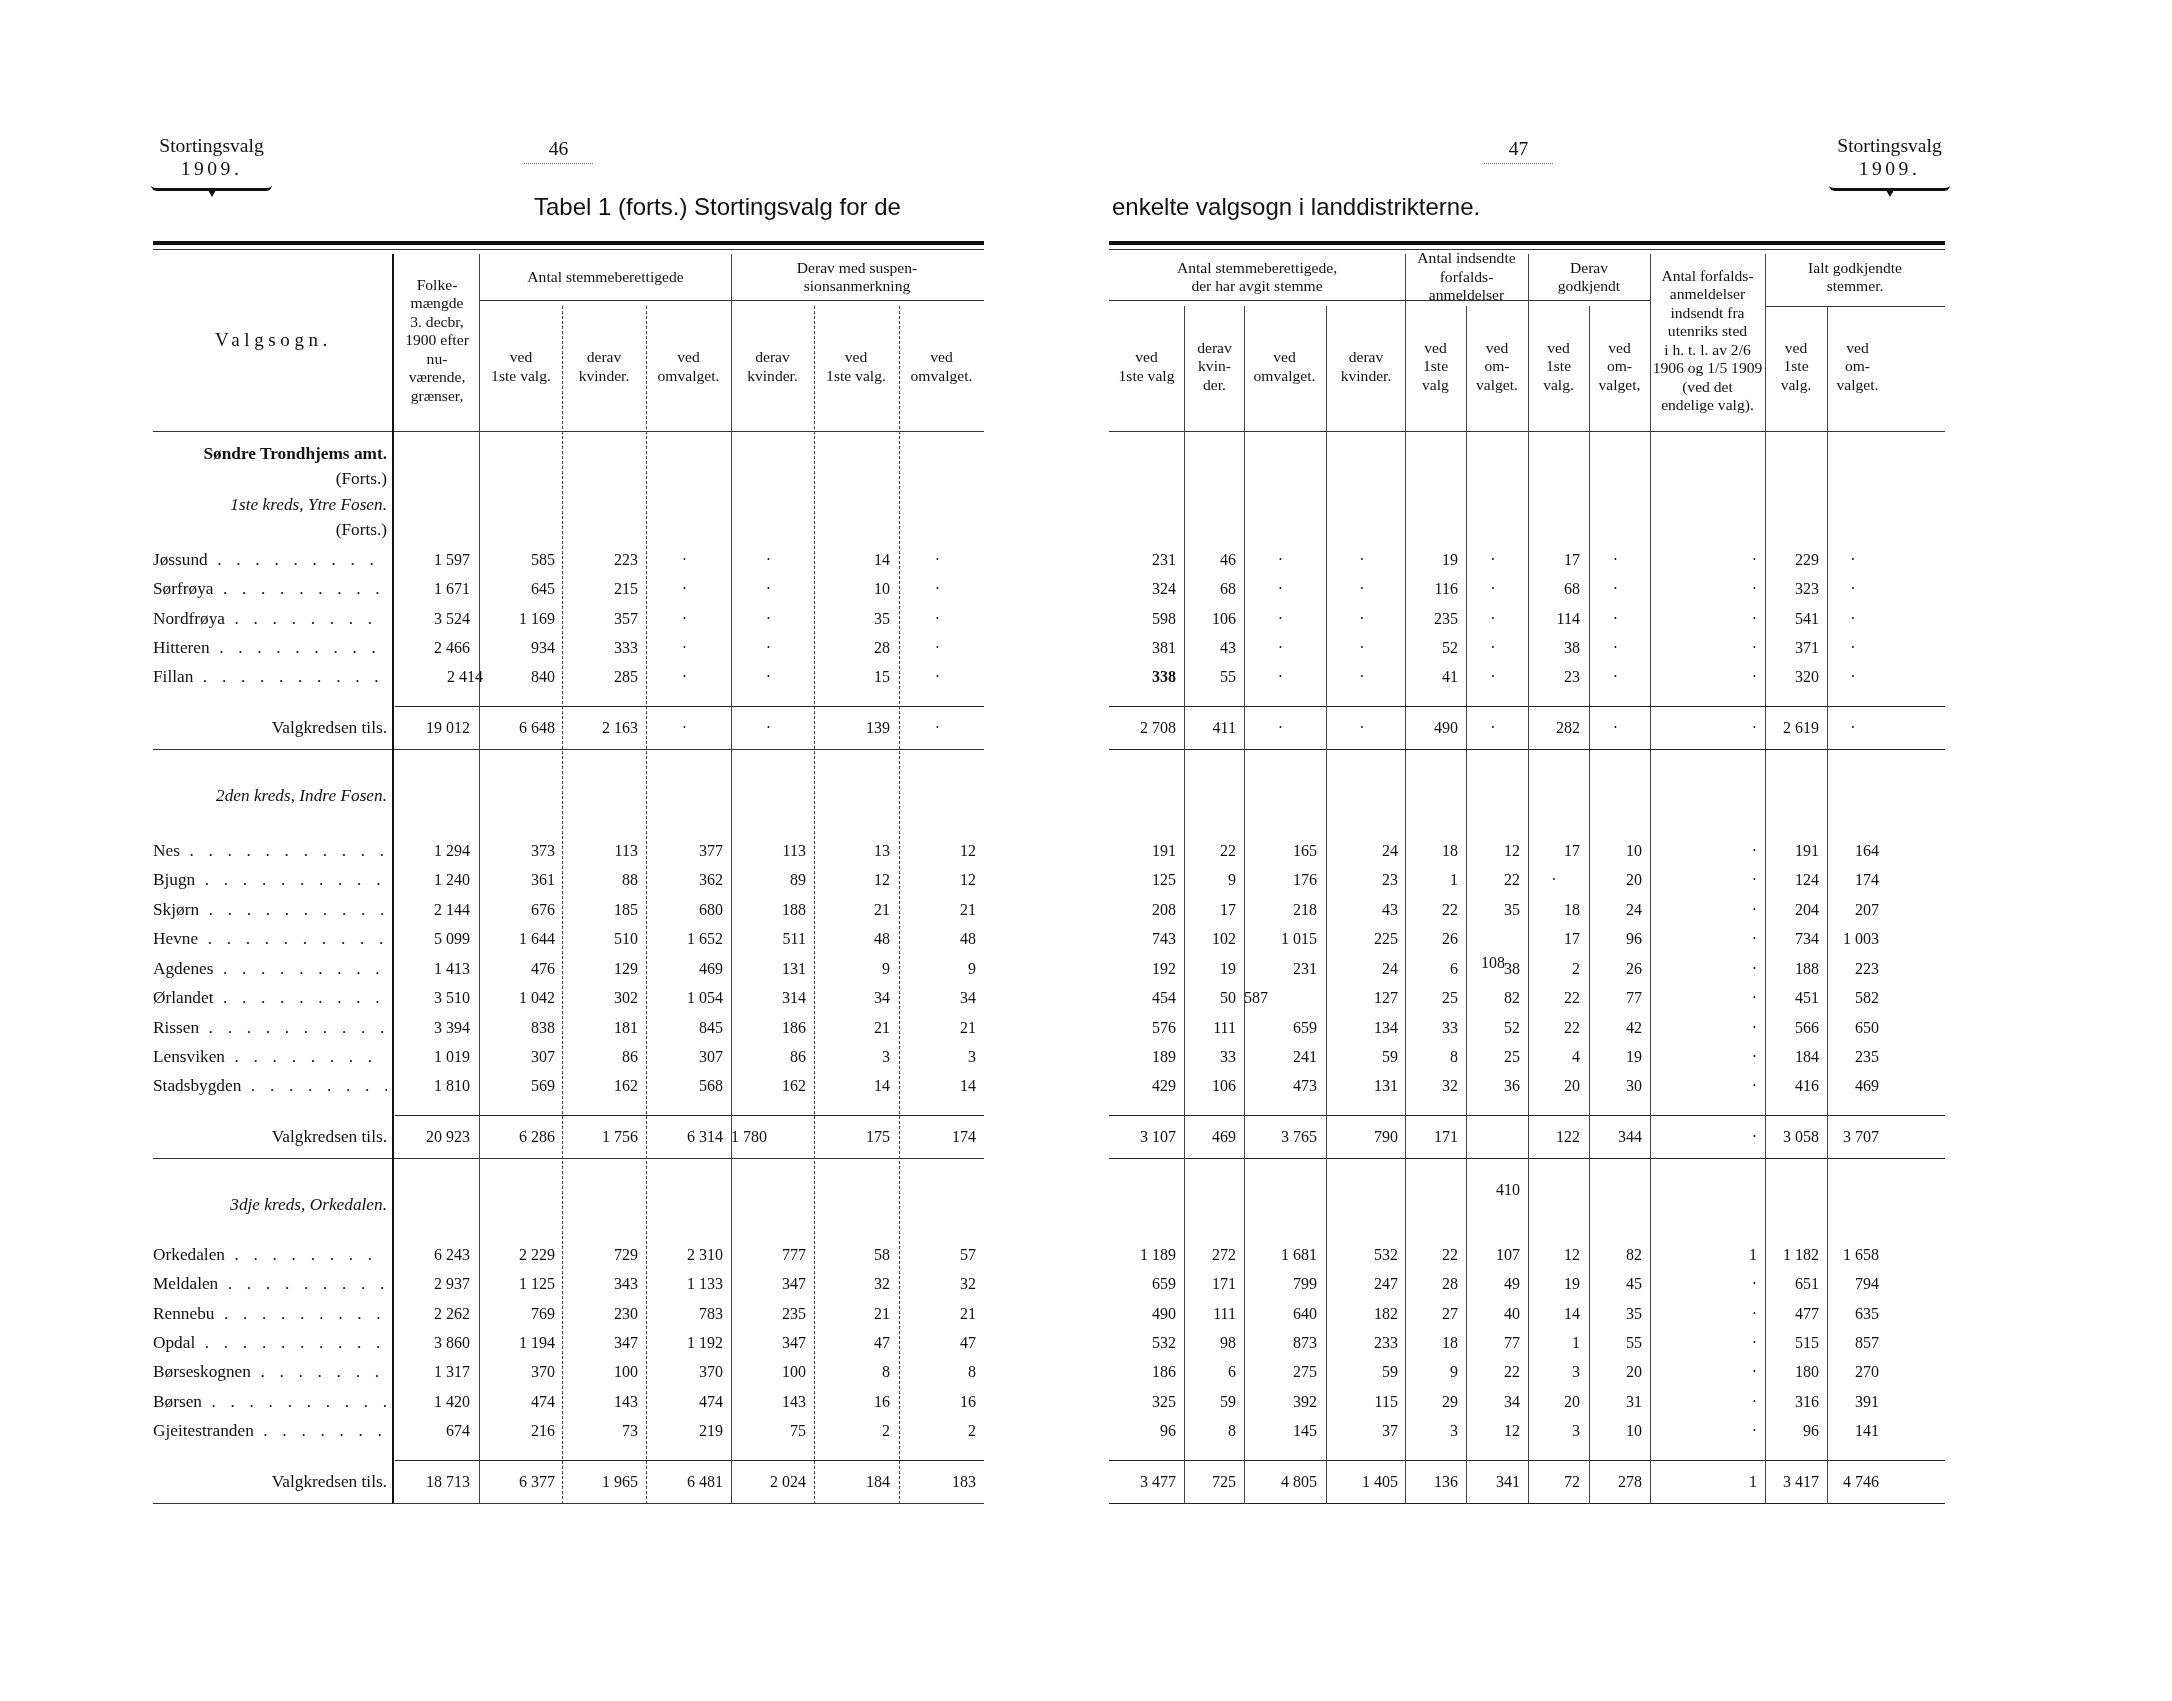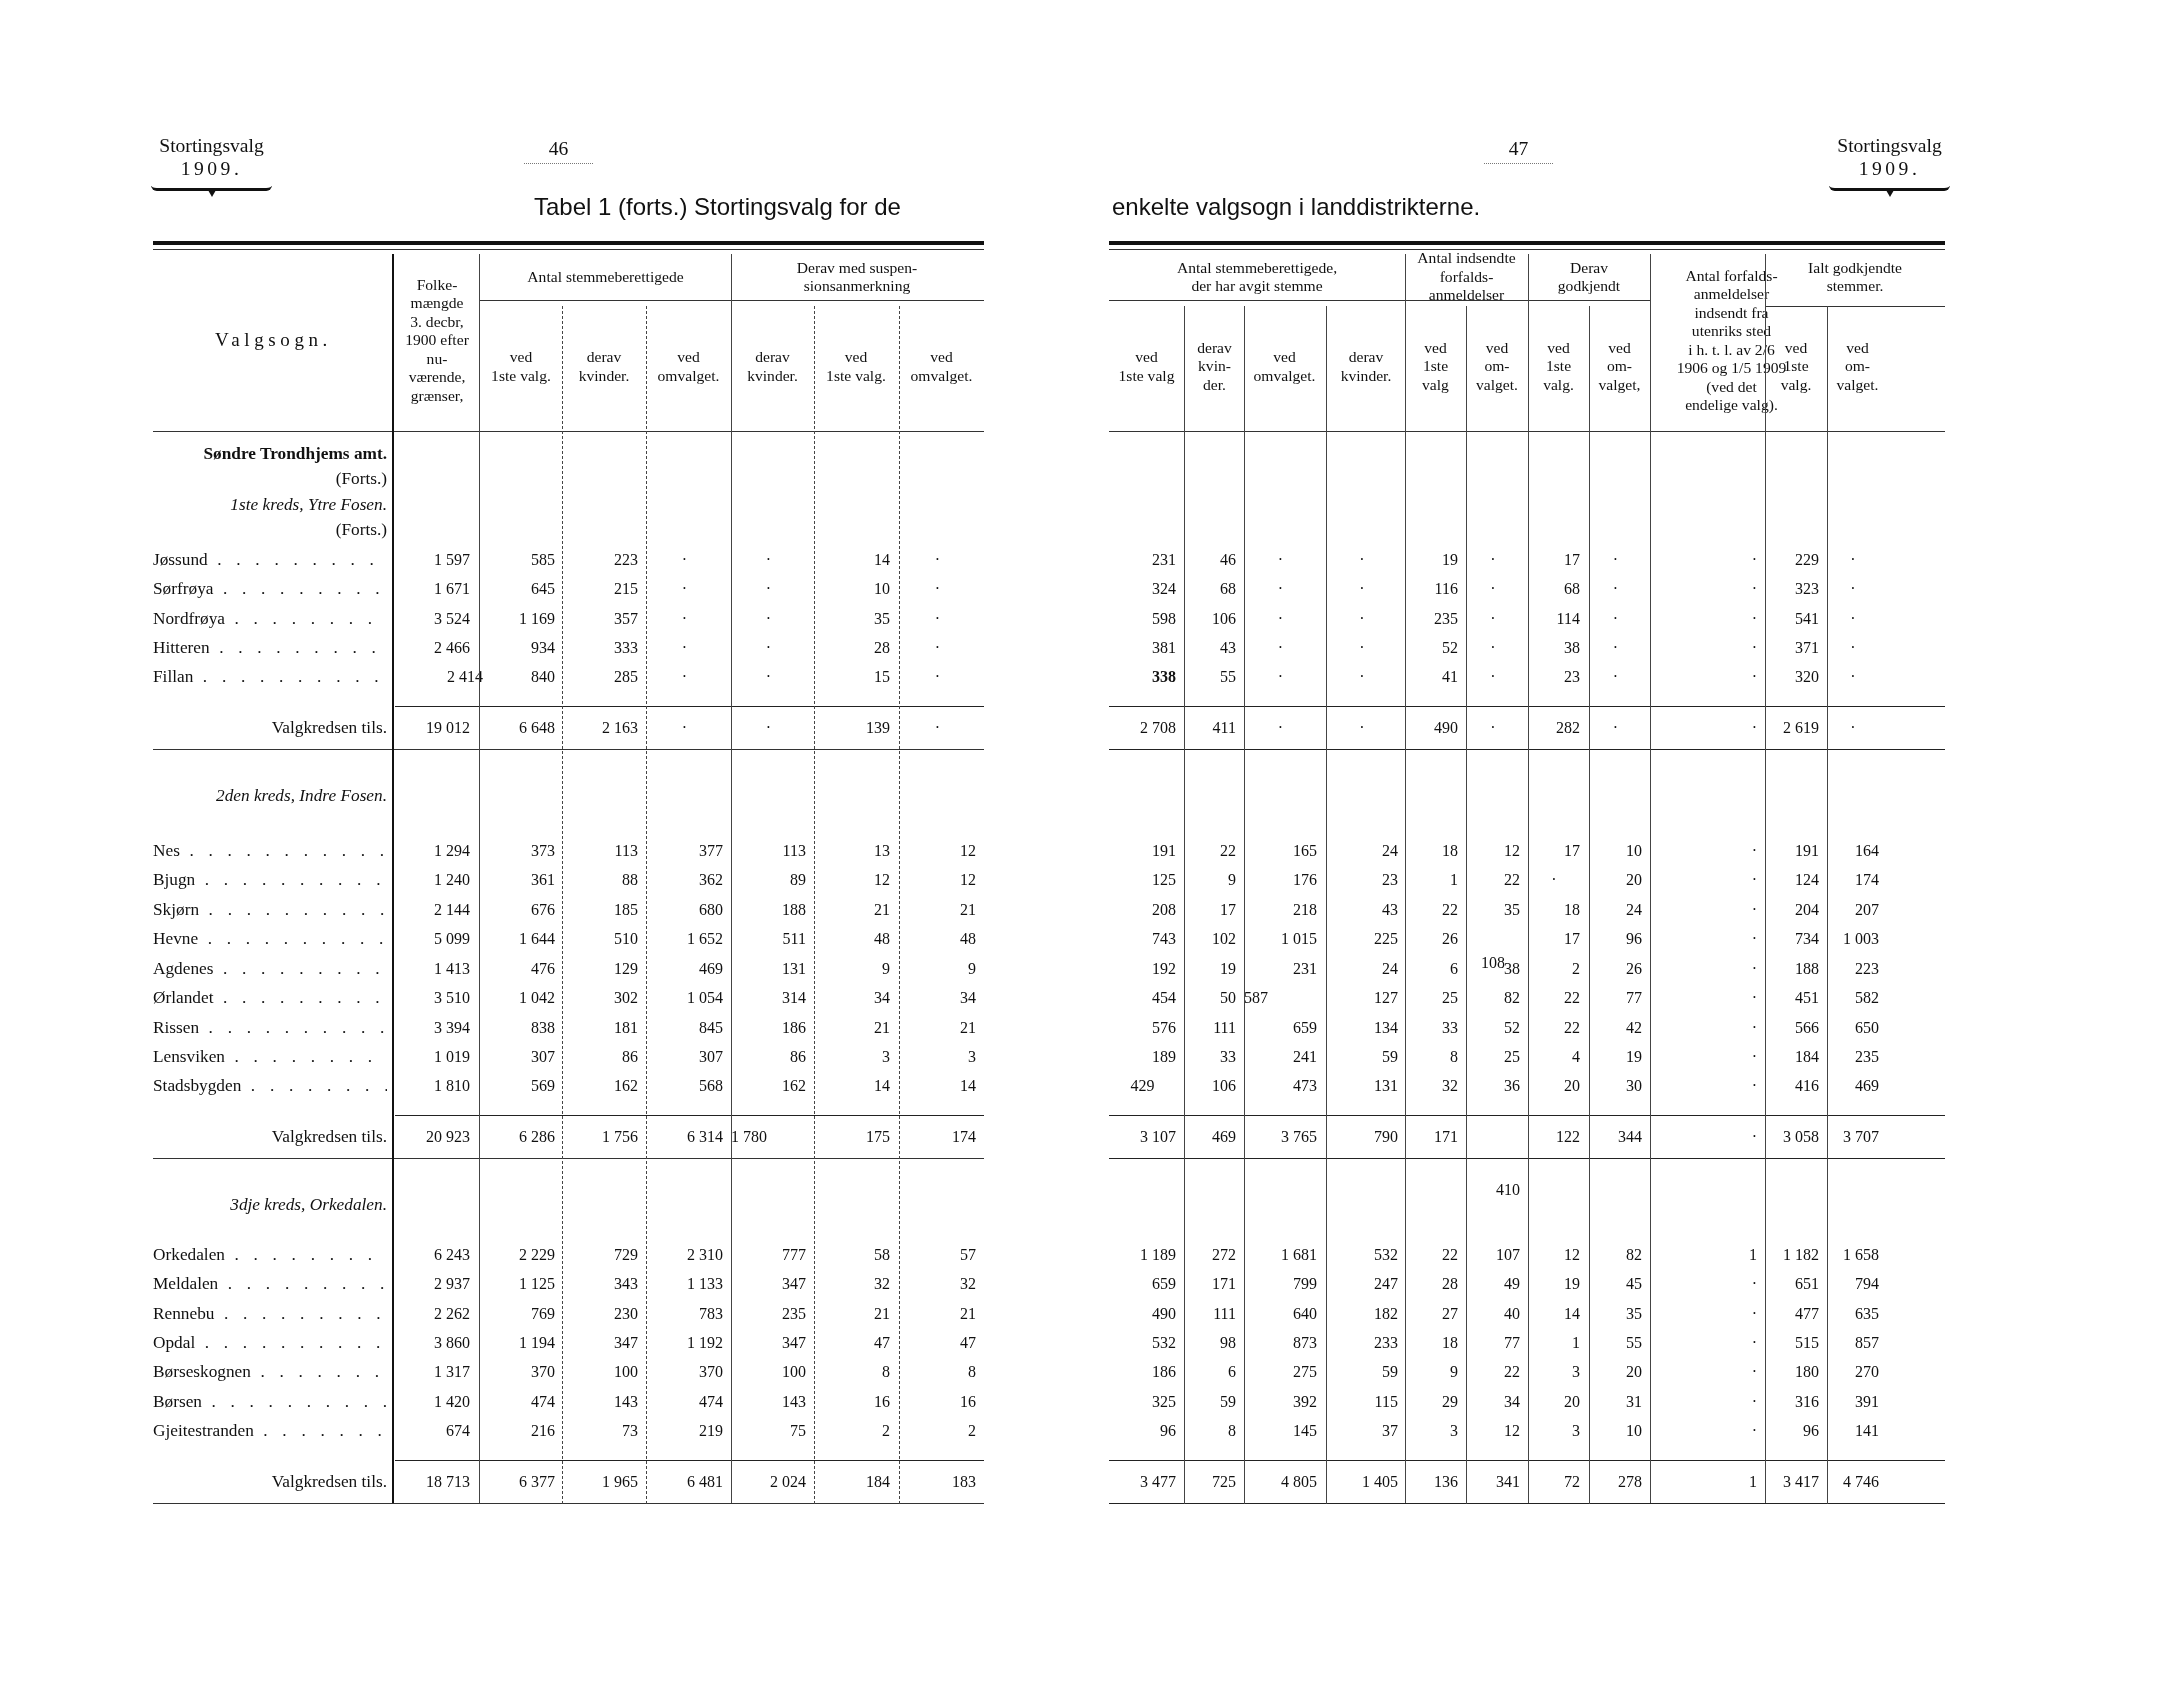--- a/index.html
+++ b/index.html
@@ -314,21 +314,21 @@
     </div>
     <div class="abs hdr" style="left: 1405px; top: 254px; width: 123px; height: 46px; flex-direction: column;">
       <div>Antal indsendte</div>
       <div>forfalds-</div>
       <div>anmeldelser</div>
     </div>
     <div class="abs hdr" style="left: 1528px; top: 254px; width: 122px; height: 46px; flex-direction: column;">
       <div>Derav</div>
       <div>godkjendt</div>
     </div>
-    <div class="abs hdr" style="left: 1650px; top: 254px; width: 115px; height: 173px; flex-direction: column; padding-left: 24px;">
+    <div class="abs hdr" style="left: 1650px; top: 254px; width: 115px; height: 173px; flex-direction: column;">
       <div>Antal forfalds-</div>
       <div>anmeldelser</div>
       <div>indsendt fra</div>
       <div>utenriks sted</div>
       <div>i h. t. l. av 2/6</div>
       <div>1906 og 1/5 1909</div>
       <div>(ved det</div>
       <div>endelige valg).</div>
     </div>
     <div class="abs hdr" style="left: 1765px; top: 254px; width: 180px; height: 46px; flex-direction: column;">
@@ -533,21 +533,21 @@
     <div class="abs cell" style="left: 1184px; top: 1047px; width: 52px; text-align: right;">33</div>
     <div class="abs cell" style="left: 1244px; top: 1047px; width: 73px; text-align: right;">241</div>
     <div class="abs cell" style="left: 1326px; top: 1047px; width: 72px; text-align: right;">59</div>
     <div class="abs cell" style="left: 1405px; top: 1047px; width: 53px; text-align: right;">8</div>
     <div class="abs cell" style="left: 1466px; top: 1047px; width: 54px; text-align: right;">25</div>
     <div class="abs cell" style="left: 1528px; top: 1047px; width: 52px; text-align: right;">4</div>
     <div class="abs cell" style="left: 1589px; top: 1047px; width: 53px; text-align: right;">19</div>
     <div class="abs cell" style="left: 1650px; top: 1047px; width: 107px; text-align: right;">·</div>
     <div class="abs cell" style="left: 1765px; top: 1047px; width: 54px; text-align: right;">184</div>
     <div class="abs cell" style="left: 1827px; top: 1047px; width: 52px; text-align: right;">235</div>
-    <div class="abs cell" style="left: 1109px; top: 1076px; width: 67px; text-align: center;">429</div>
+    <div class="abs cell" style="left: 1109px; top: 1076px; width: 67px; text-align: right;">429</div>
     <div class="abs cell" style="left: 1184px; top: 1076px; width: 52px; text-align: right;">106</div>
     <div class="abs cell" style="left: 1244px; top: 1076px; width: 73px; text-align: right;">473</div>
     <div class="abs cell" style="left: 1326px; top: 1076px; width: 72px; text-align: right;">131</div>
     <div class="abs cell" style="left: 1405px; top: 1076px; width: 53px; text-align: right;">32</div>
     <div class="abs cell" style="left: 1466px; top: 1076px; width: 54px; text-align: right;">36</div>
     <div class="abs cell" style="left: 1528px; top: 1076px; width: 52px; text-align: right;">20</div>
     <div class="abs cell" style="left: 1589px; top: 1076px; width: 53px; text-align: right;">30</div>
     <div class="abs cell" style="left: 1650px; top: 1076px; width: 107px; text-align: right;">·</div>
     <div class="abs cell" style="left: 1765px; top: 1076px; width: 54px; text-align: right;">416</div>
     <div class="abs cell" style="left: 1827px; top: 1076px; width: 52px; text-align: right;">469</div>

